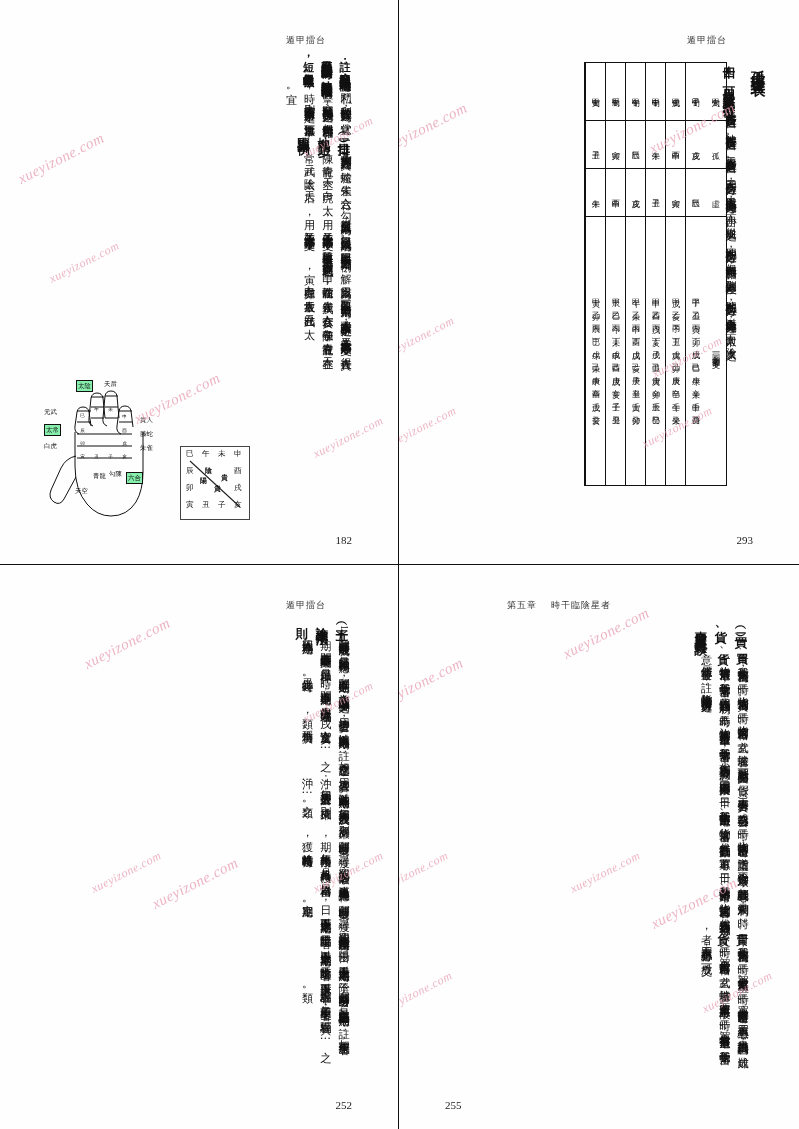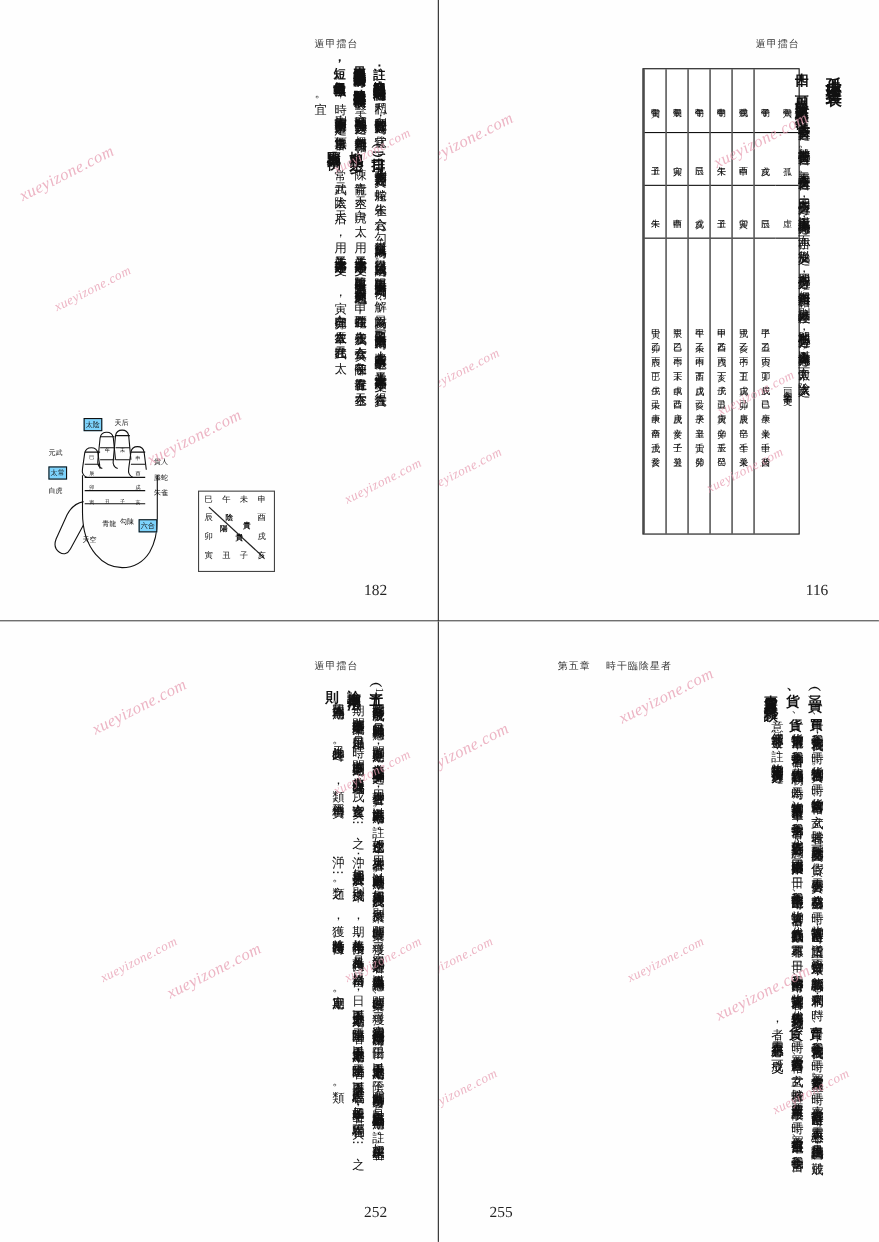--- a/index.html
+++ b/index.html
@@ -33,21 +33,21 @@
     writing-mode:horizontal-tb;
     white-space:nowrap;
   }
   .runhead.r{right:72px;}
   .runhead.l{left:60px;}
   .runhead .chap{margin-right:10px;margin-left:48px;}
 
   
   .pageno{
     position:absolute;bottom:18px;
-    font-size:14px;color:#222;font-family:"Liberation Serif",serif;
+    font-size:11px;color:#222;font-family:"Liberation Serif",serif;
   }
   .pageno.r{right:46px;}
   .pageno.l{left:46px;}
 
   
   .vbody{
     position:absolute;
     top:52px;
     bottom:40px;
     writing-mode:vertical-rl;
@@ -133,21 +133,21 @@
     width:118px;height:150px;
   }
   .handwrap svg{display:block;}
   .hlab{
     position:absolute;
     writing-mode:horizontal-tb;
     font-size:6.4px;color:#111;
     white-space:nowrap;
     letter-spacing:0px;
   }
-  .hlab.box{border:0.8px solid #111;padding:0.5px 1px;background:#7dd3fc;}
+  .hlab.box{border:0.8px solid #111;padding:0.5px 1px;background:#86efac;}
   .hsm{
     position:absolute;
     font-size:4.6px;color:#111;white-space:nowrap;
     writing-mode:vertical-rl;text-orientation:upright;
   }
 
   
   .sqwrap{
     position:absolute;
     left:180px;bottom:44px;
@@ -344,21 +344,21 @@
       <div class="marker">3</div>
       <div class="col"><span>天盤三奇所在之宮位。</span></div>
       <div class="marker">4</div>
       <div class="col"><span>天三門所在之方位，以太衝天馬為優先考慮，而小吉、從魁次之。</span></div>
       <div class="marker">5</div>
       <div class="col"><span>地四戶所在之方位，但若無奇門相併，則效果較差。</span></div>
       <div class="marker">6</div>
       <div class="col"><span>地私門所在之方位，以六合為優先考慮，而太常、太陰次之。</span></div>
     </div>
 
-    <div class="pageno r">116</div>
+    <div class="pageno r">293</div>
 
     <div class="wm r30" style="left:-22px;top:120px;">xueyizone.com</div>
     <div class="wm r30 small" style="left:-18px;top:330px;">xueyizone.com</div>
     <div class="wm r30 small" style="left:-16px;top:420px;">xueyizone.com</div>
     <div class="wm r30" style="left:246px;top:120px;">xueyizone.com</div>
     <div class="wm r30 small" style="left:250px;top:350px;">xueyizone.com</div>
     <div class="wm r30 small" style="left:240px;top:420px;">xueyizone.com</div>
   </div>
 
   <div class="page bl">

